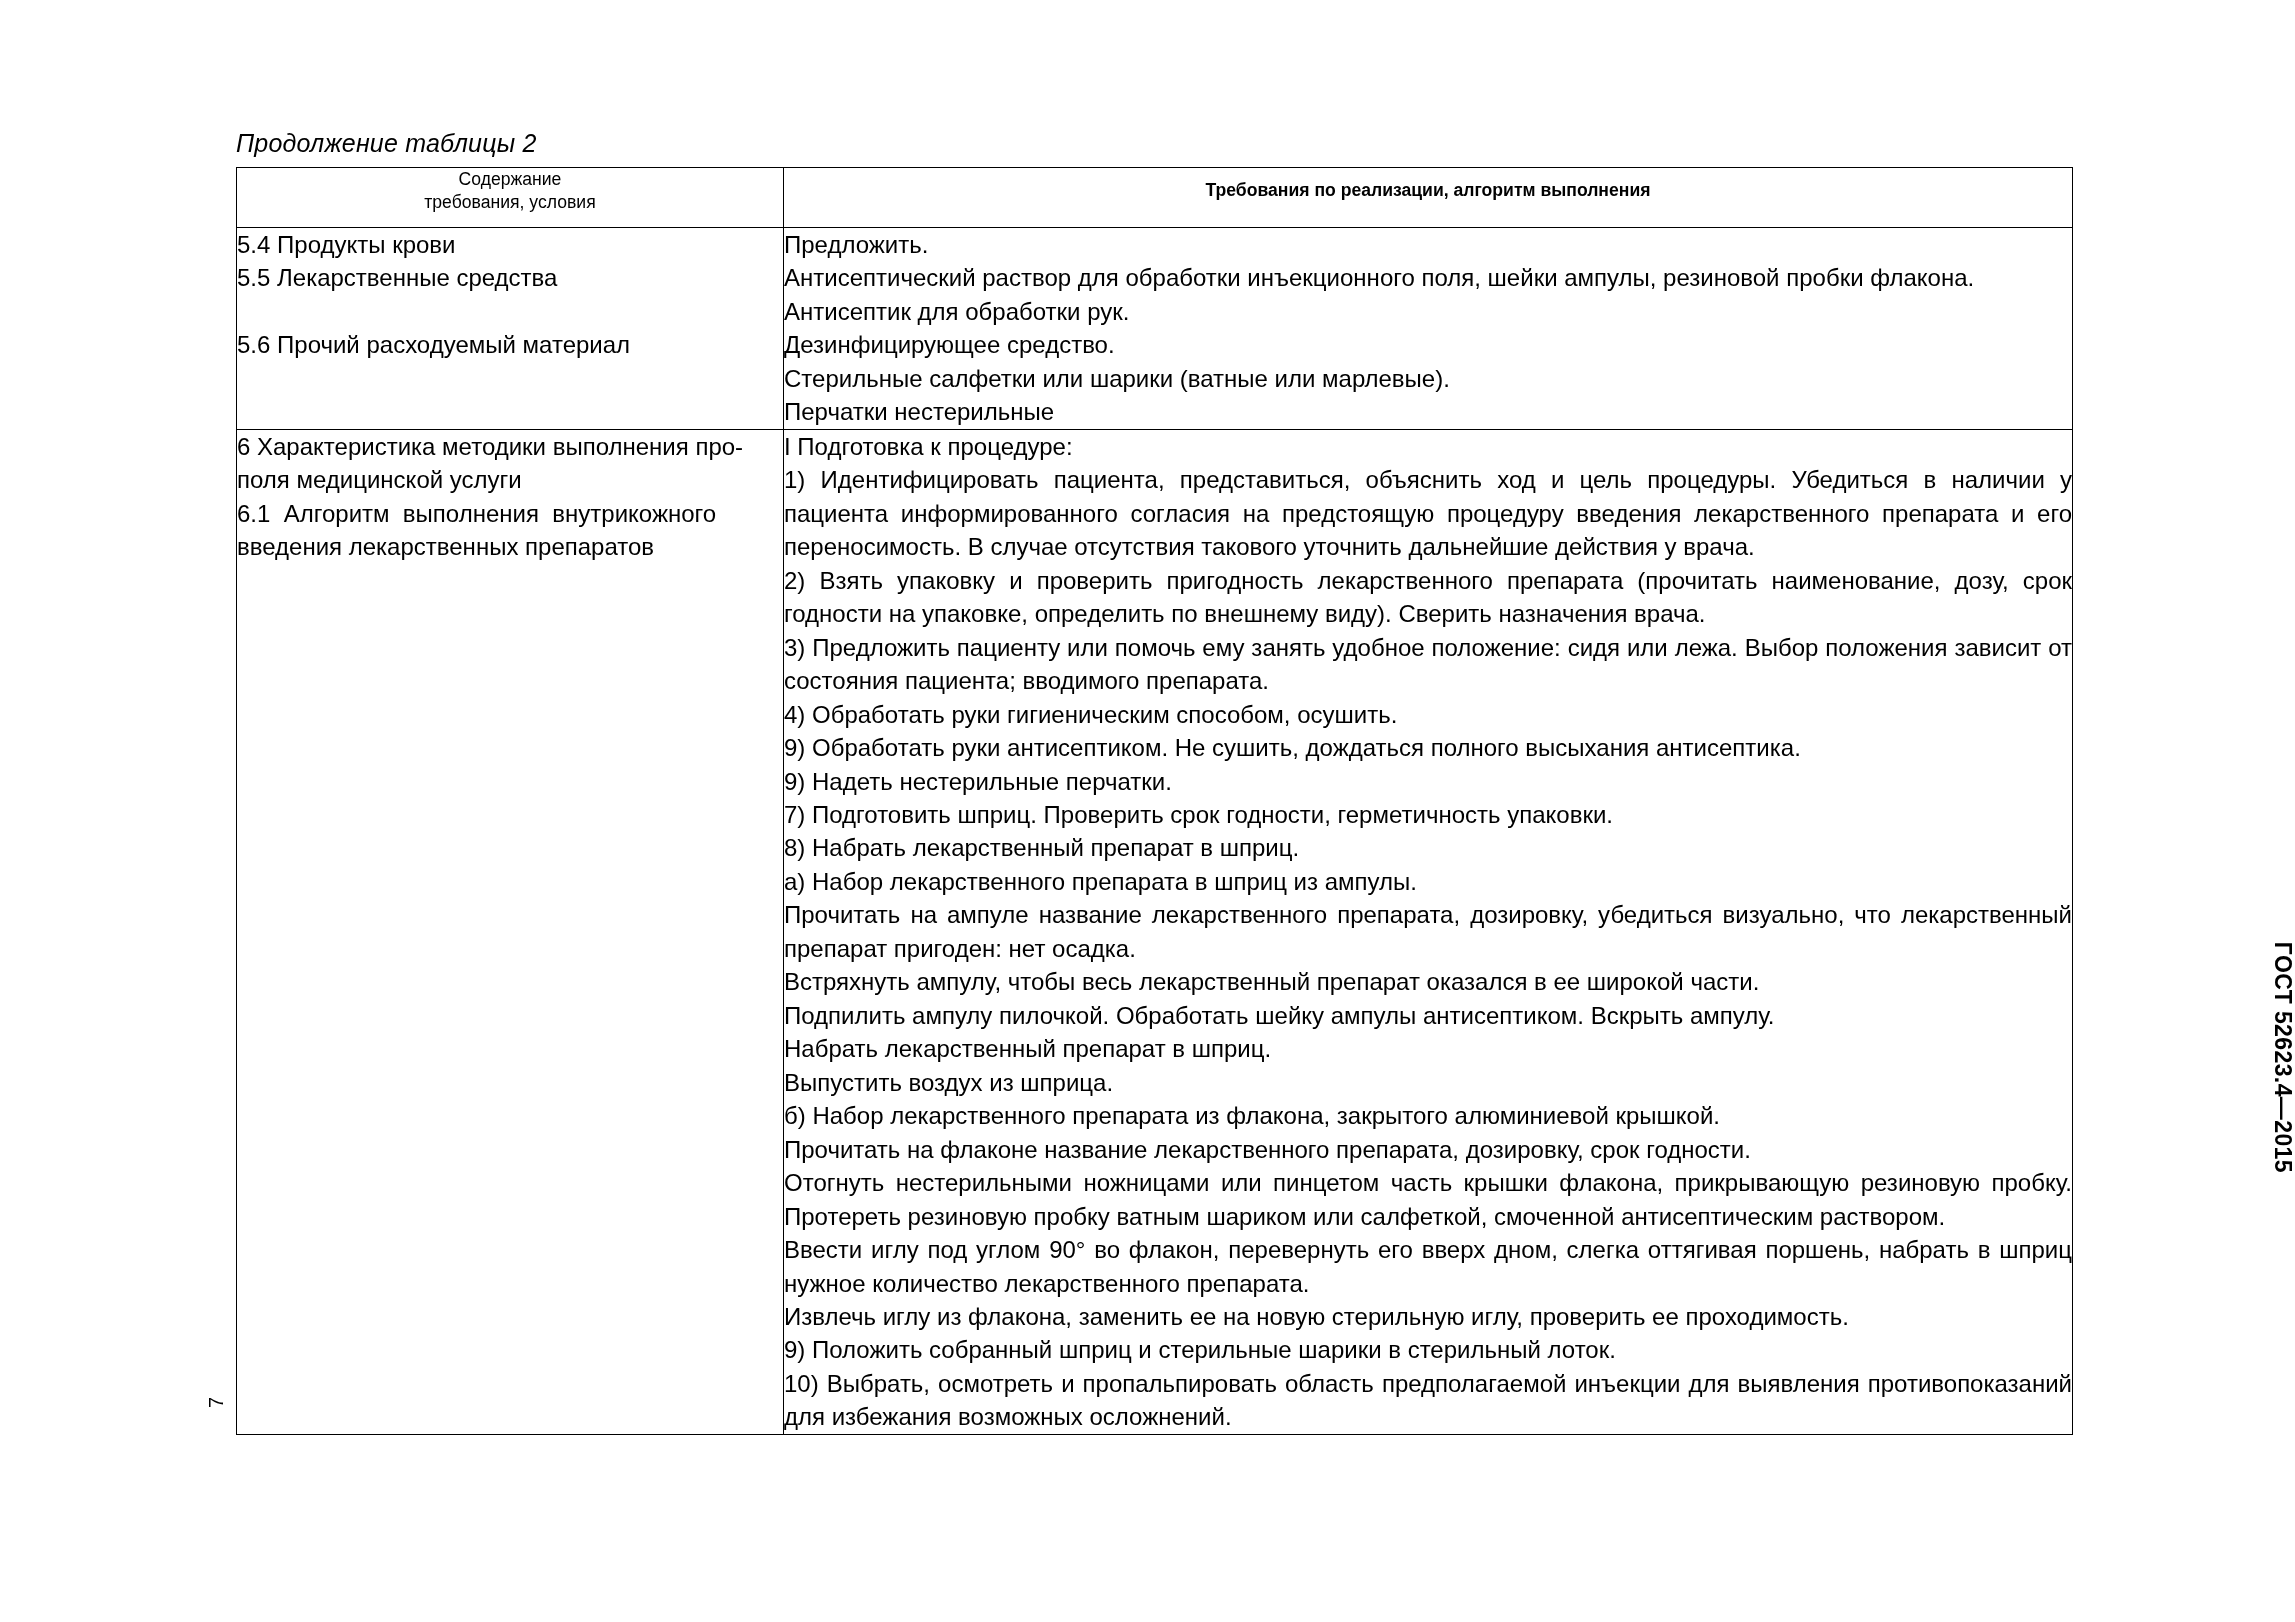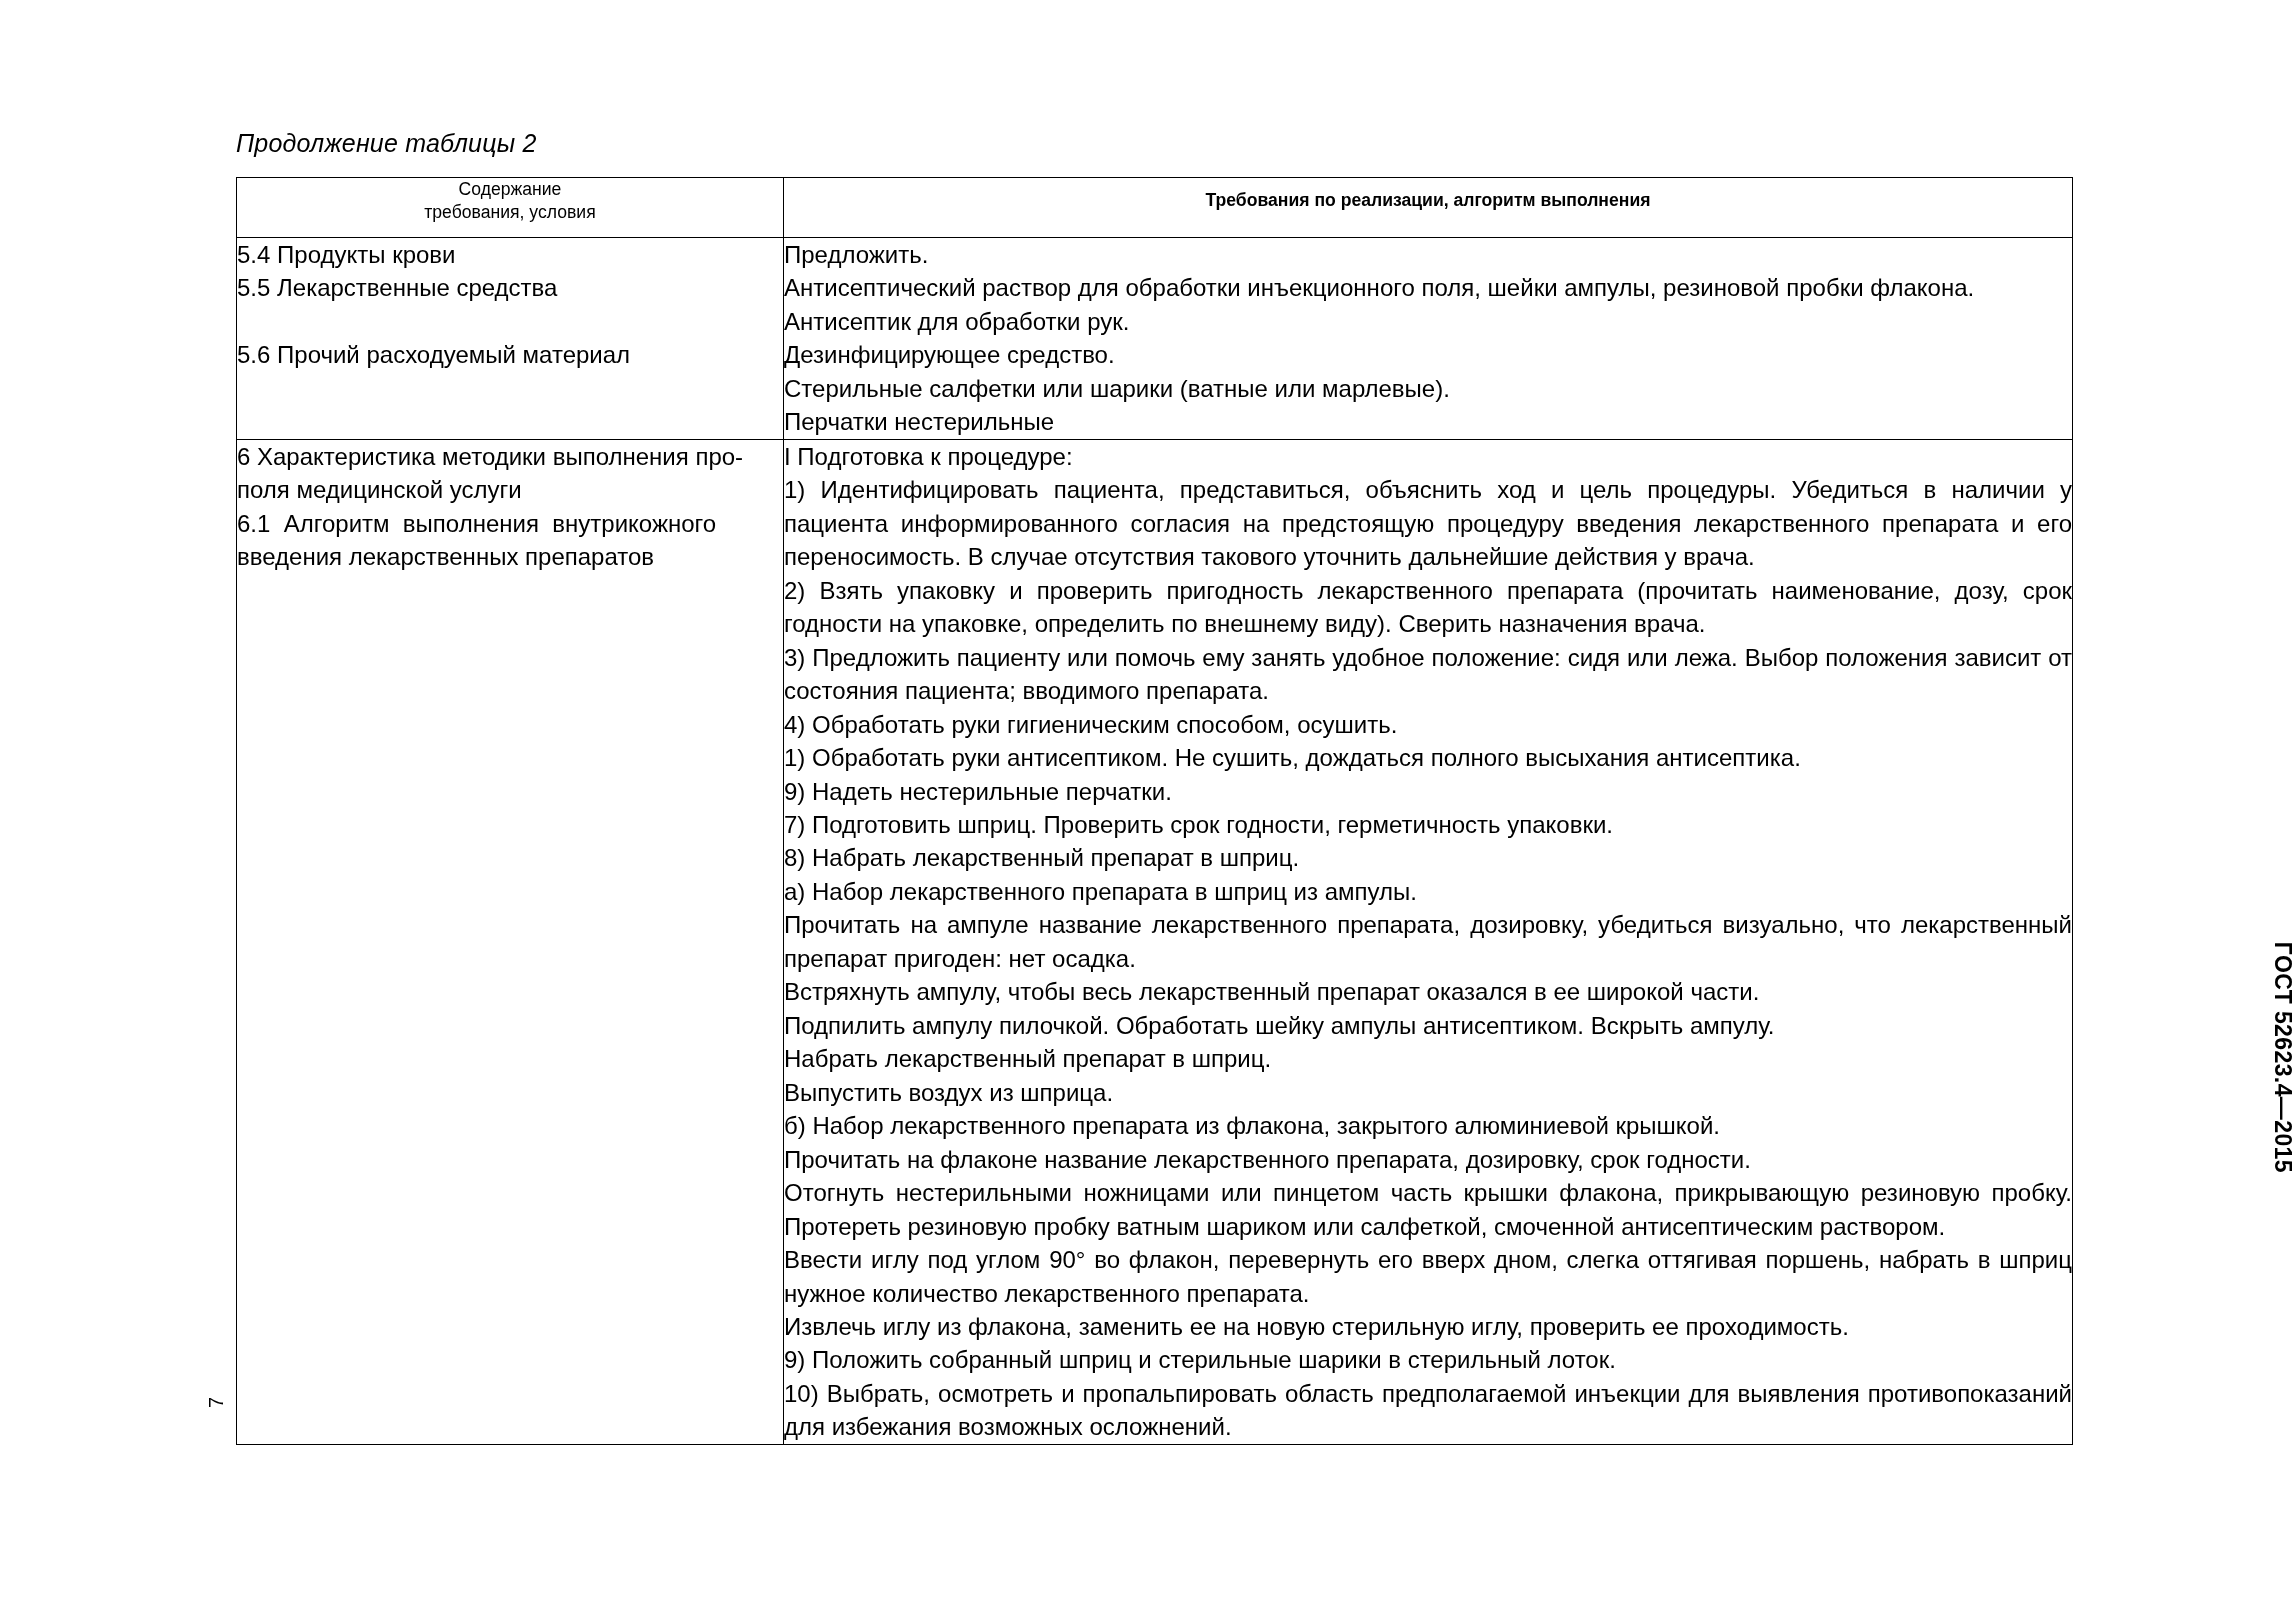--- a/index.html
+++ b/index.html
@@ -33,21 +33,20 @@
   }
 
   
   .tbl {
     position: absolute;
     left: 236px;
     top: 167px;
     width: 1836px;
     border-collapse: collapse;
     table-layout: fixed;
-    margin-top: 10px;
   }
   .tbl td, .tbl th {
     border: 1.5px solid #000;
     vertical-align: top;
     padding: 0;
     font-weight: normal;
   }
   .col-left  { width: 547px; }
   .col-right { width: 1289px; }
 
@@ -153,21 +152,21 @@
           <p>поля медицинской услуги</p>
           <p>6.1  Алгоритм  выполнения  внутрикожного</p>
           <p>введения лекарственных препаратов</p>
         </td>
         <td class="cell cell-right-2 col-right">
           <p>I Подготовка к процедуре:</p>
           <p class="just">1) Идентифицировать пациента, представиться, объяснить ход и цель процедуры. Убедиться в наличии у пациента информированного согласия на предстоящую процедуру введения лекарственного препарата и его переносимость. В случае отсутствия такового уточнить дальнейшие действия у врача.</p>
           <p class="just">2) Взять упаковку и проверить пригодность лекарственного препарата (прочитать наименование, дозу, срок годности на упаковке, определить по внешнему виду). Сверить назначения врача.</p>
           <p class="just">3) Предложить пациенту или помочь ему занять удобное положение: сидя или лежа. Выбор положения зависит от состояния пациента; вводимого препарата.</p>
           <p>4) Обработать руки гигиеническим способом, осушить.</p>
-          <p>1) Обработать руки антисептиком. Не сушить, дождаться полного высыхания антисептика.</p>
+          <p>9) Обработать руки антисептиком. Не сушить, дождаться полного высыхания антисептика.</p>
           <p>9) Надеть нестерильные перчатки.</p>
           <p>7) Подготовить шприц. Проверить срок годности, герметичность упаковки.</p>
           <p>8) Набрать лекарственный препарат в шприц.</p>
           <p>а) Набор лекарственного препарата в шприц из ампулы.</p>
           <p class="just">Прочитать на ампуле название лекарственного препарата, дозировку, убедиться визуально, что лекарственный препарат пригоден: нет осадка.</p>
           <p>Встряхнуть ампулу, чтобы весь лекарственный препарат оказался в ее широкой части.</p>
           <p>Подпилить ампулу пилочкой. Обработать шейку ампулы антисептиком. Вскрыть ампулу.</p>
           <p>Набрать лекарственный препарат в шприц.</p>
           <p>Выпустить воздух из шприца.</p>
           <p>б) Набор лекарственного препарата из флакона, закрытого алюминиевой крышкой.</p>

